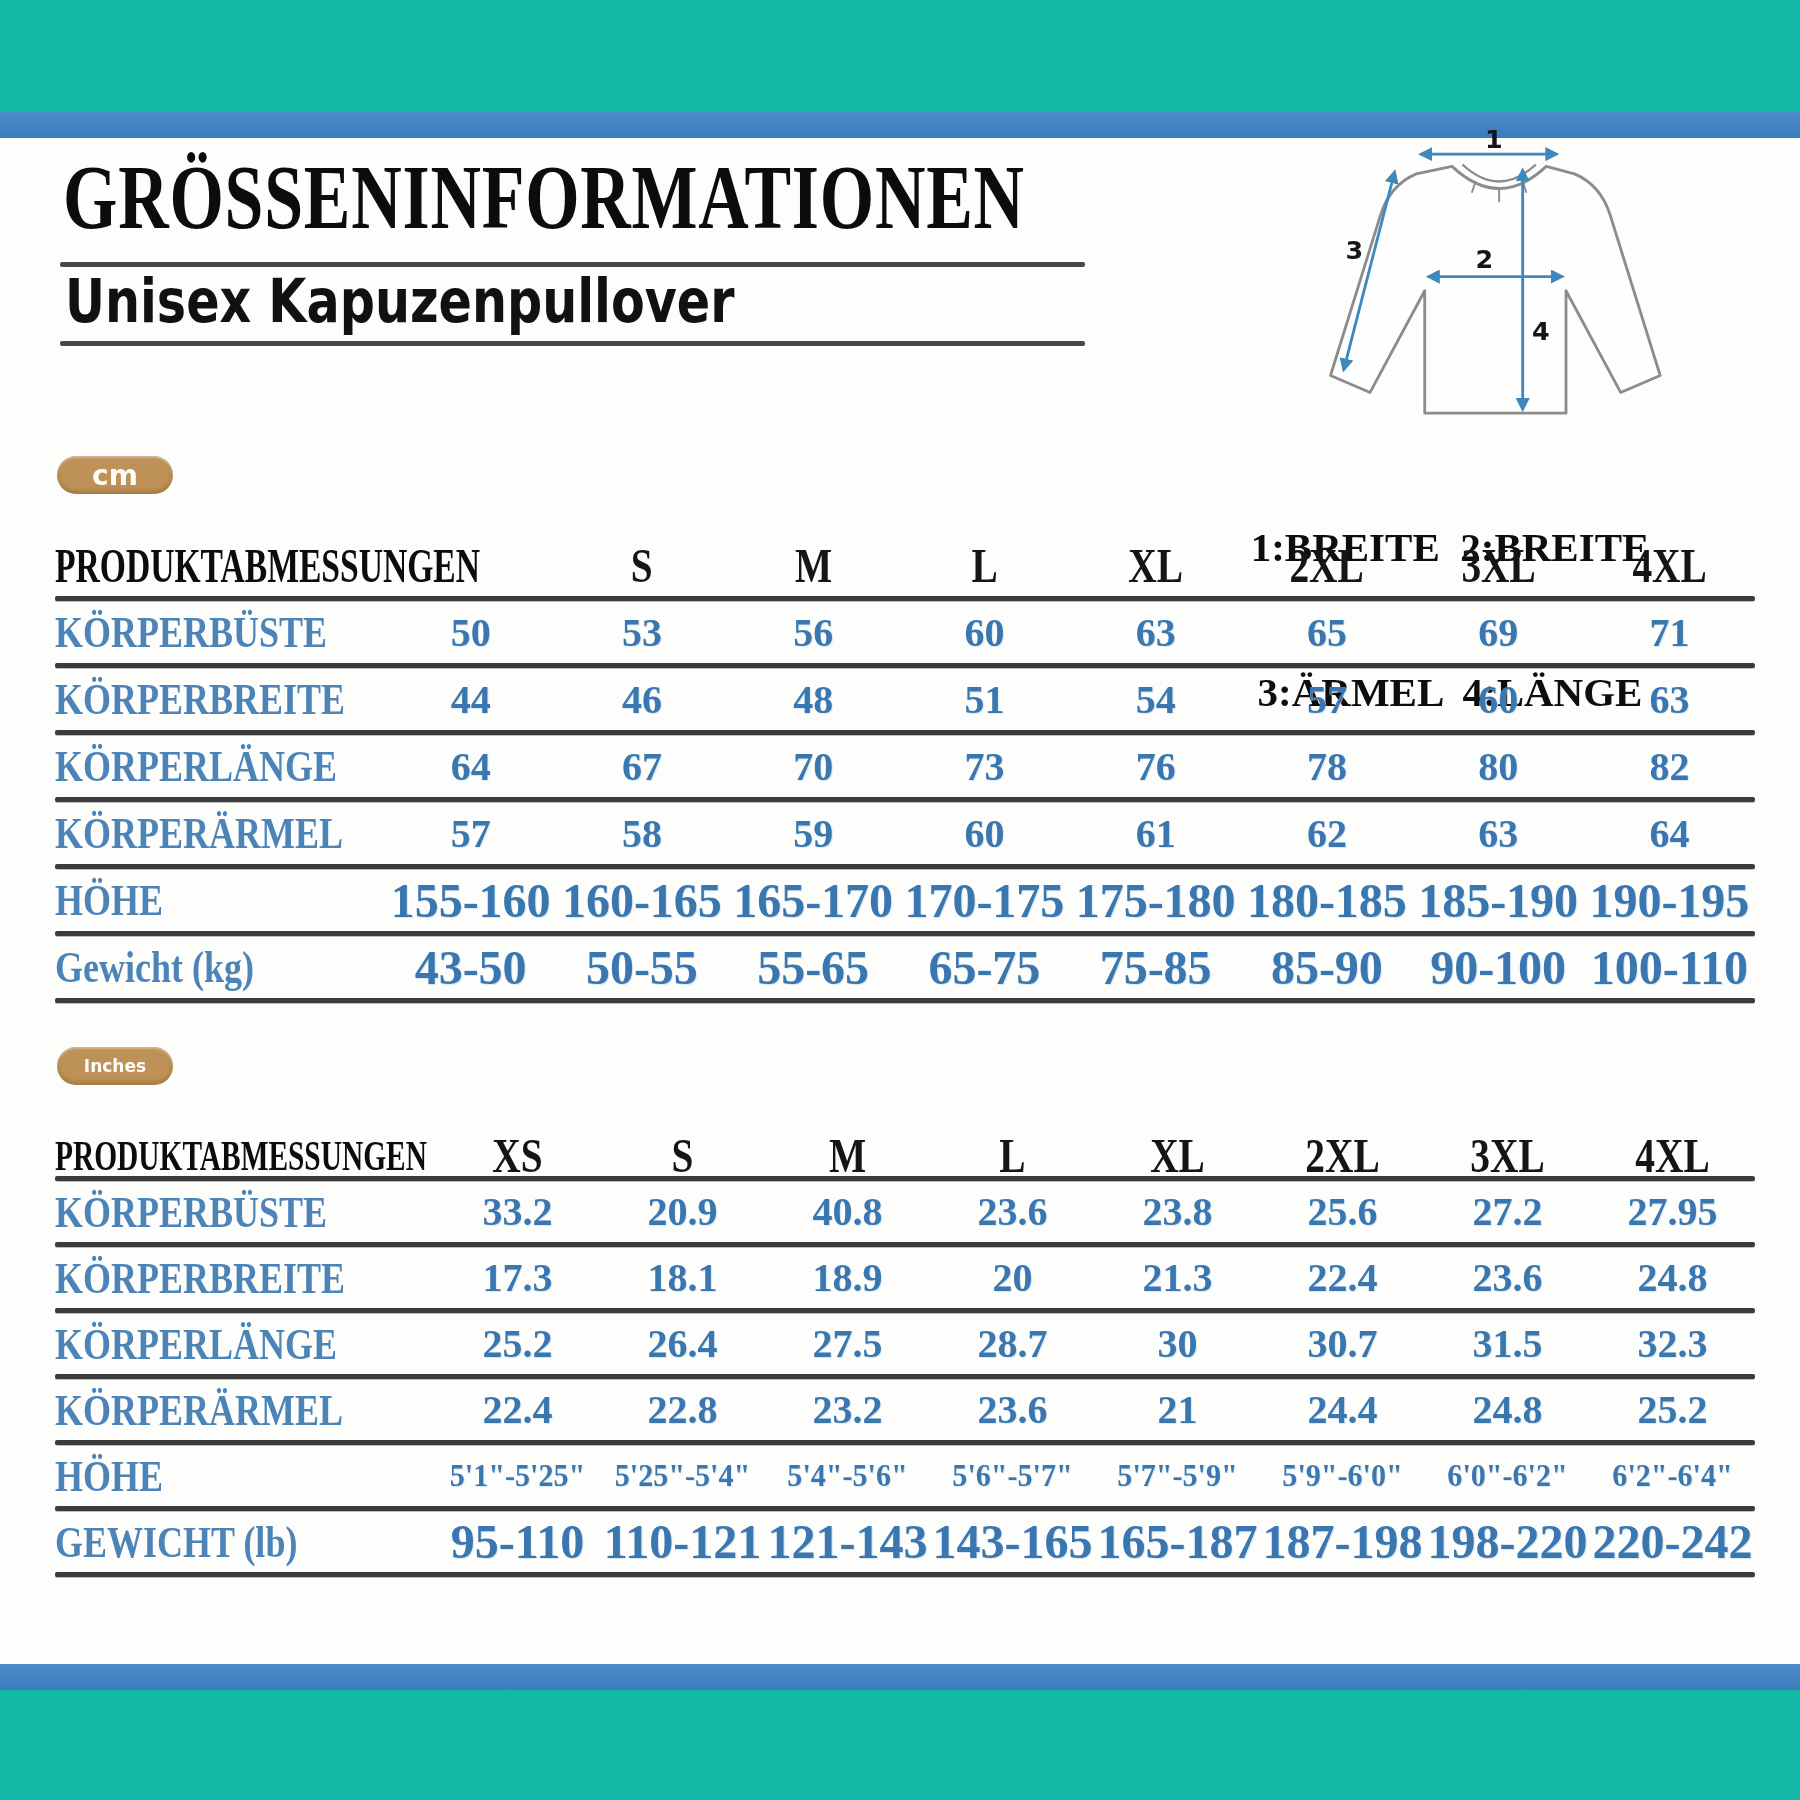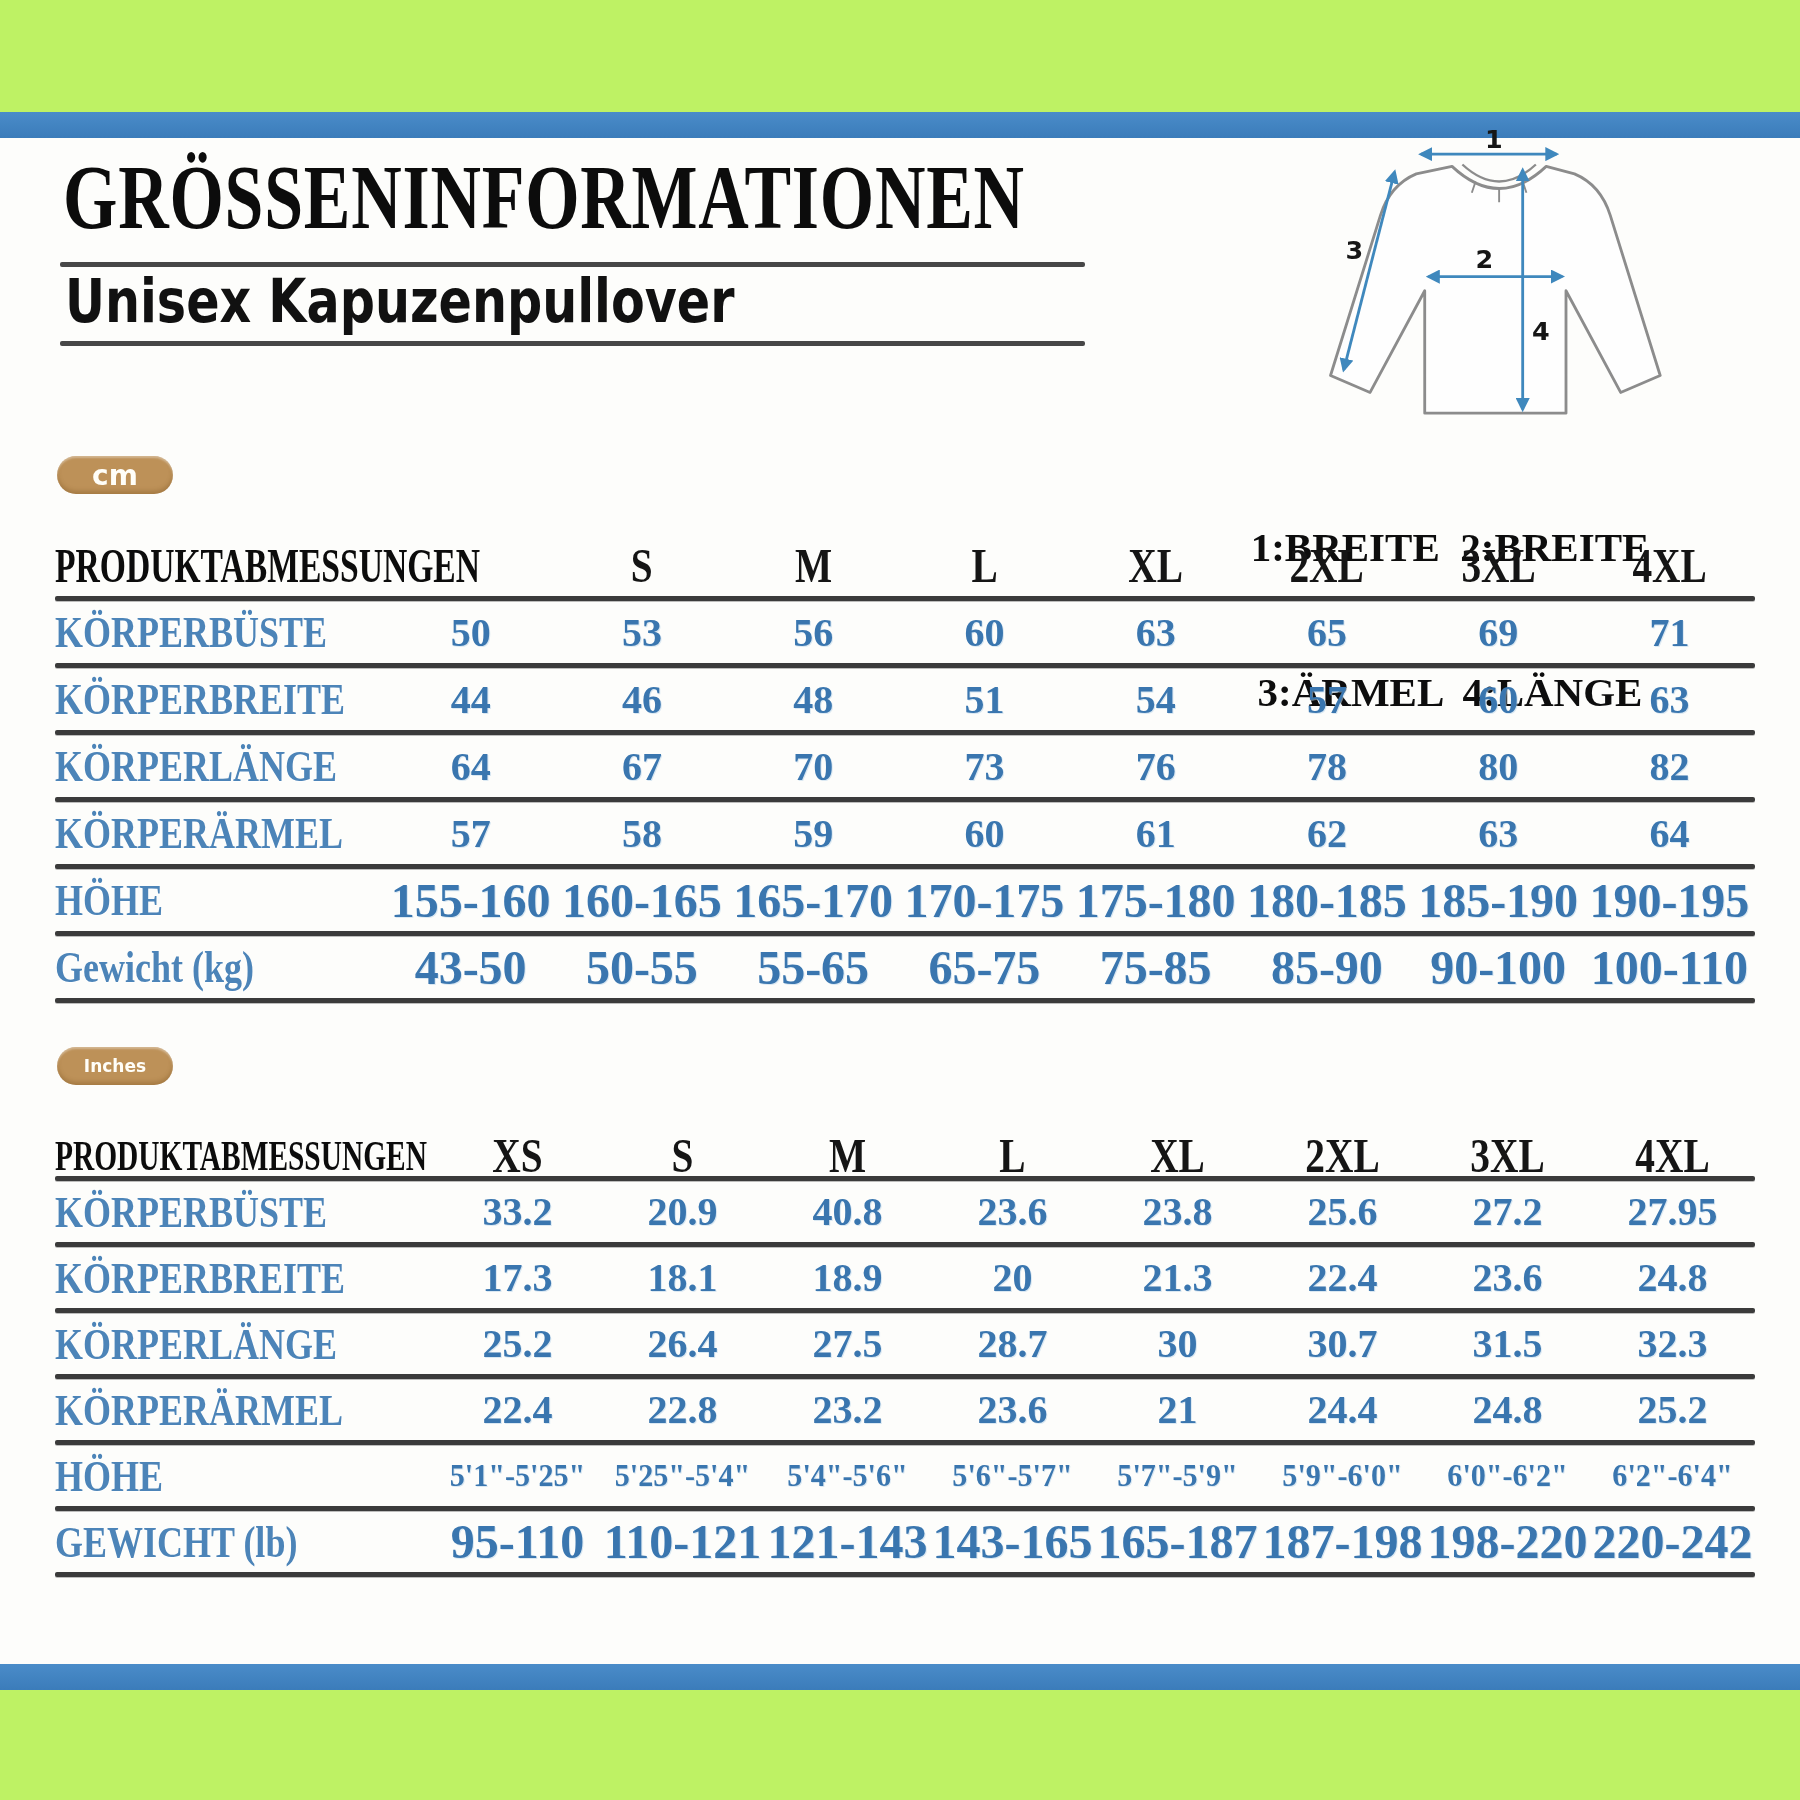--- a/index.html
+++ b/index.html
@@ -1,17 +1,17 @@
 <!DOCTYPE html>
 <html><head>
 <meta charset="utf-8">
 <style>
   * { margin:0; padding:0; box-sizing:border-box; }
   body { background:#e8e8e6; font-family:"Liberation Serif", serif; }
-  .page { position:relative; width:1800px; height:1800px; background:#bef264; overflow:hidden; margin:0 auto; }
+  .page { position:relative; width:1800px; height:1800px; background:#14b8a6; overflow:hidden; margin:0 auto; }
   .band { position:absolute; left:0; width:1800px; height:26px;
           background:linear-gradient(#4a8cc9,#3b7cba); }
   .band.top { top:112px; }
   .band.bottom { top:1664px; }
   .content { position:absolute; top:138px; left:0; width:1800px; height:1526px; background:#fdfdfb; }
 
   
   .title { position:absolute; left:63px; top:6px; font-size:92px; font-weight:bold;
            color:#0c0c0c; white-space:nowrap; transform:scaleX(0.76); transform-origin:left top;
            letter-spacing:1px; font-family:"Liberation Serif", serif; }

